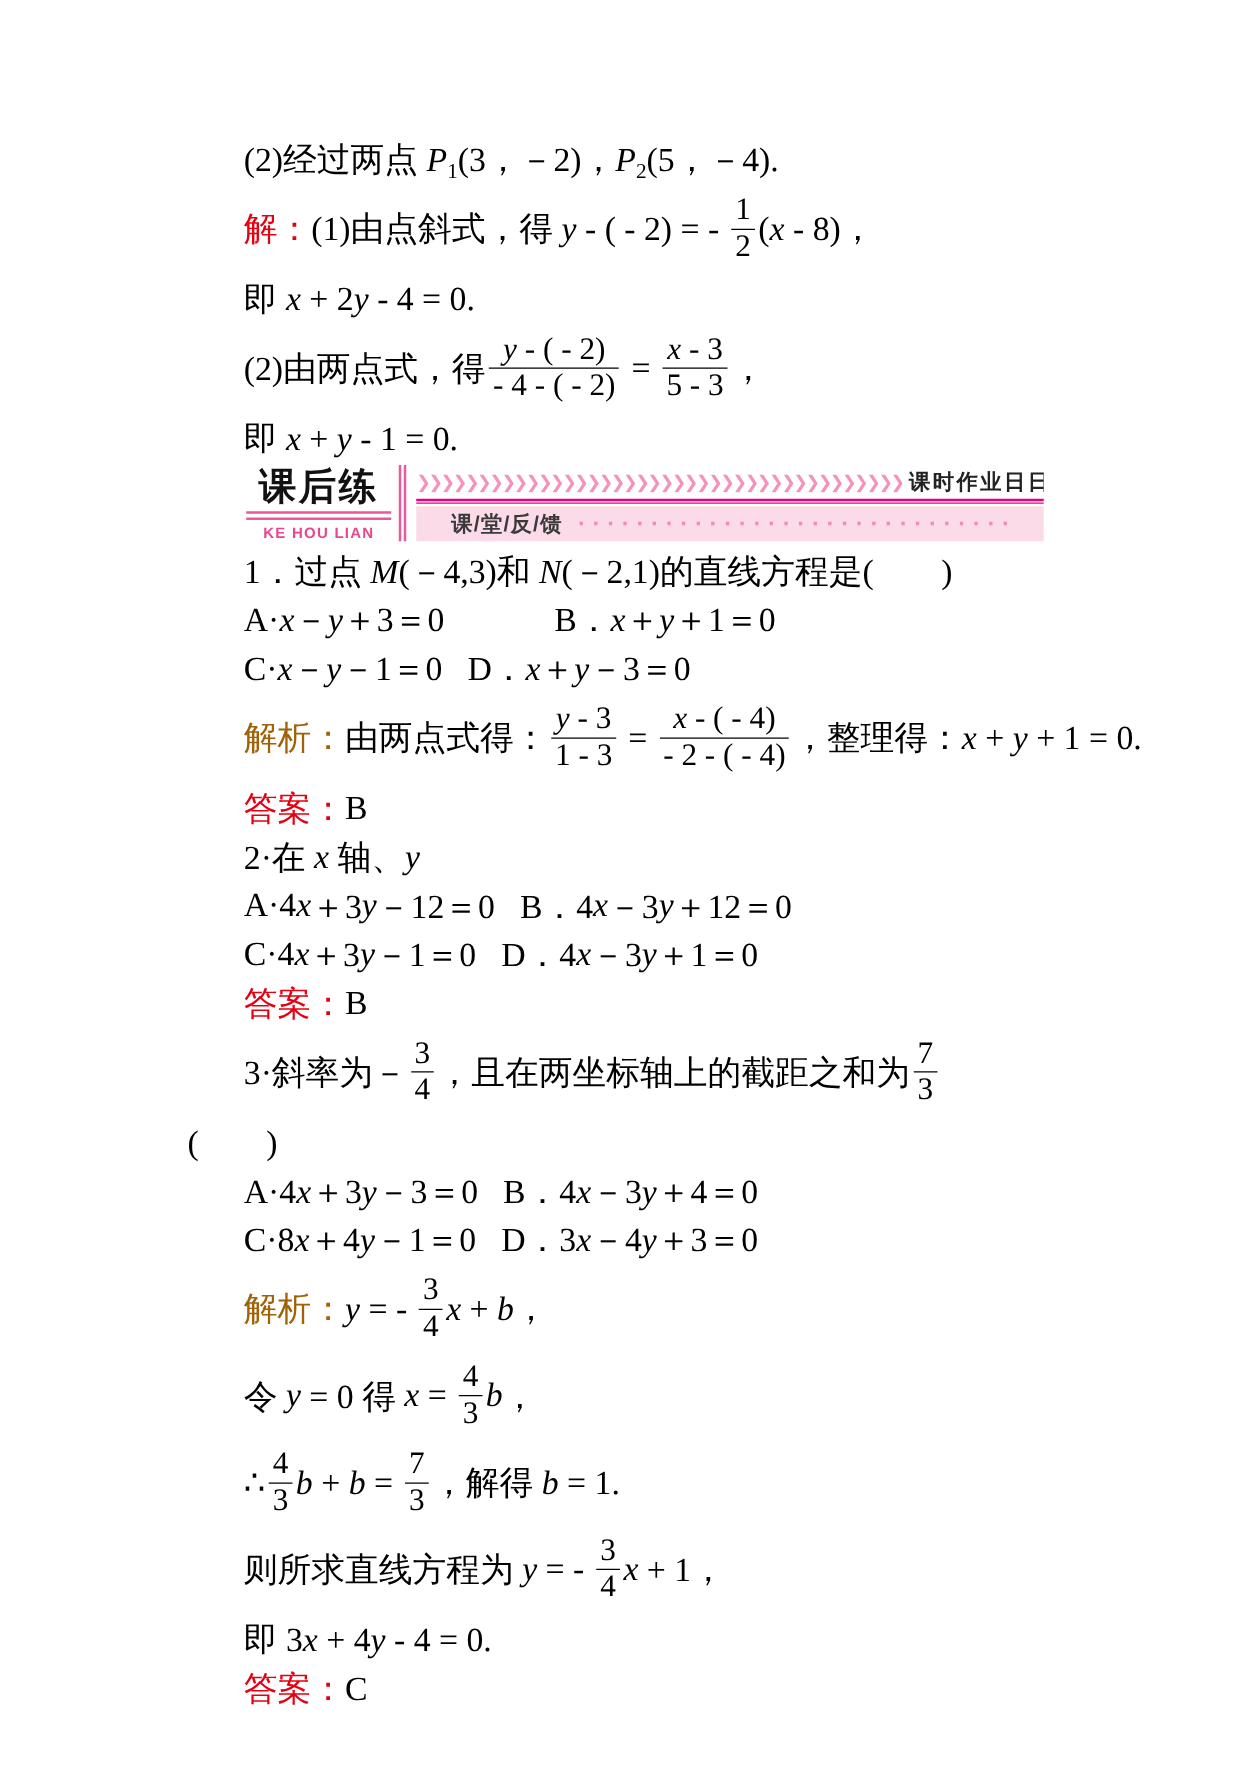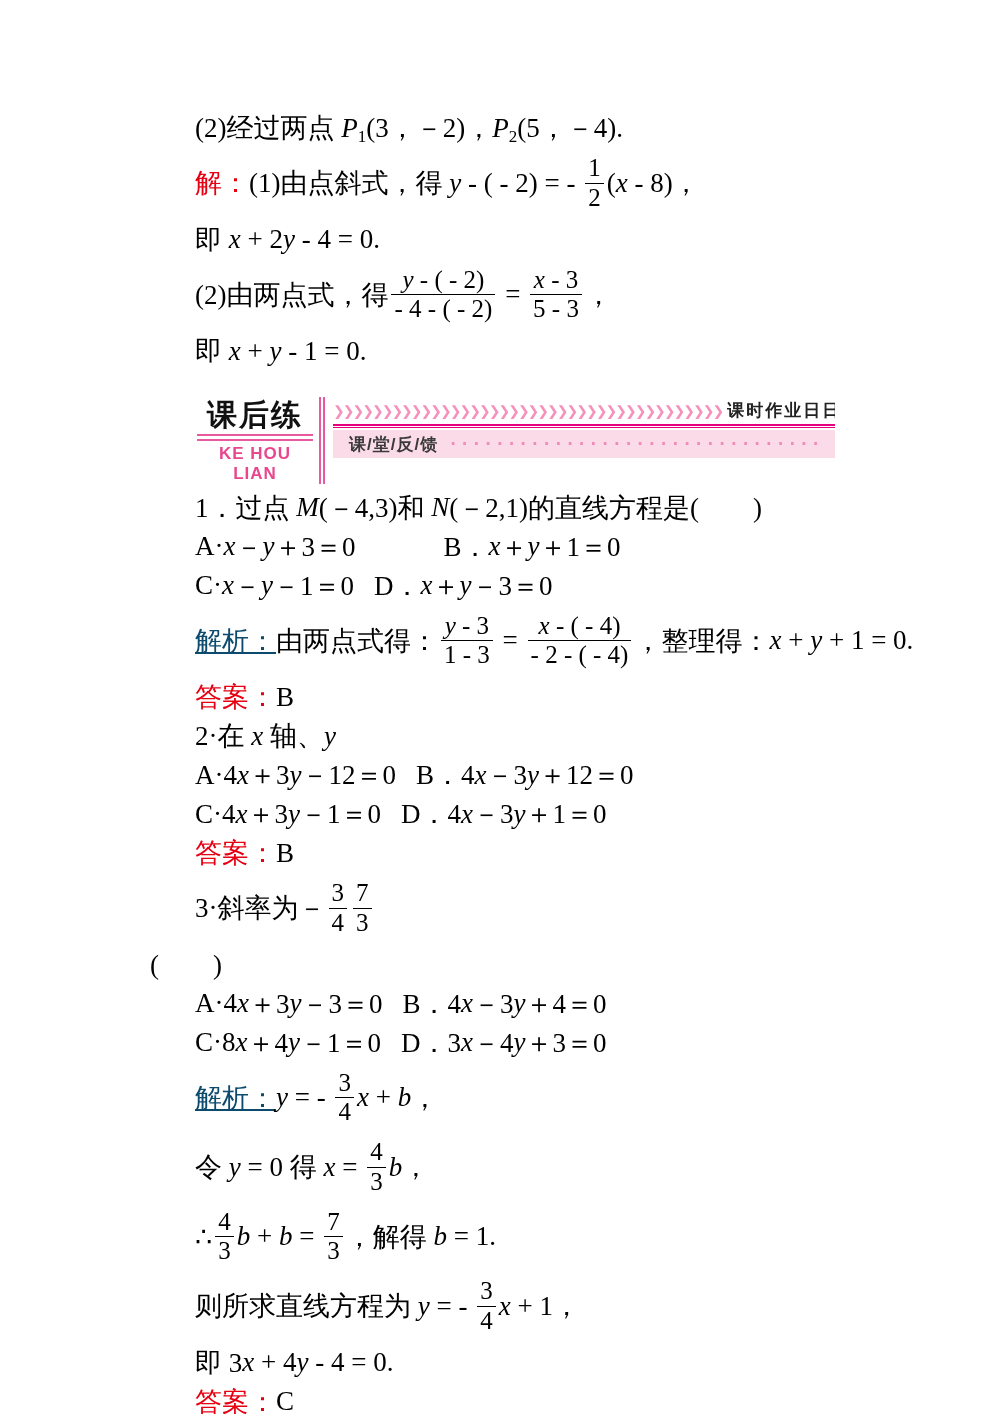--- a/index.html
+++ b/index.html
@@ -10,45 +10,45 @@
   }
   .content { padding:110px 0 0 195px; width:680px; font-size:27px; }
   .line { display:flex; align-items:center; min-height:33px; margin-bottom:3px; }
   .line > span, .frac span { white-space:pre; }
   .m-line { margin:6px 0 7px; }
   .center { justify-content:center; }
   .outdent { margin-left:-45px; }
   .it { font-style:italic; }
   .sub { font-size:17px; align-self:center; transform:translateY(9px); }
   .red { color:#e60012; }
-  .blue { color:#0c4a6e;text-decoration:underline; }
+  .blue { color:#a16207; }
   .frac { display:inline-flex; flex-direction:column; align-items:center;
           font-size:25px; line-height:1.15; margin:2px 3px; flex:none; }
   .frac .den { border-top:1.6px solid #000; }
   .frac .num, .frac .den { padding:0 3px; text-align:center; }
 
   
-  .banner { display:flex; width:640px; margin:28px 0 6px 0; }
+  .banner { display:flex; width:640px; margin:3px 0 6px 0; }
   .logo { width:120px; flex:none; text-align:center; padding-top:2px; }
   .logo-title { font-family:"Liberation Sans","DejaVu Sans",sans-serif; font-weight:bold;
                 font-size:30px; line-height:1.05; letter-spacing:2px; color:#111; }
   .logo-divider { height:3px; border-top:2px solid #e85aa0; border-bottom:2px solid #e85aa0; margin:3px 2px 3px; }
-  .logo-sub { color:#e8478f; font-weight:bold; font-size:17px;
+  .logo-sub { color:#e8478f; font-weight:bold; font-size:12px;
               font-family:"Liberation Sans","DejaVu Sans",sans-serif; letter-spacing:1px; }
   .vsep { width:2px; flex:none; border-left:2px solid #e85aa0; border-right:2px solid #e85aa0; margin:0 8px 0 4px; }
   .ribbon { flex:1; display:flex; flex-direction:column; min-width:0; }
   .ribbon-top { display:flex; align-items:center; height:27px; overflow:hidden; white-space:nowrap; }
   .arrows { color:#f591bb; font-weight:bold; font-size:14px; letter-spacing:-2px;
             font-family:"DejaVu Sans",sans-serif; overflow:hidden; flex:none; }
   .ribbon-title { font-family:"Liberation Sans","DejaVu Sans",sans-serif; font-weight:bold;
                   font-size:17px; letter-spacing:2px; color:#222; margin:0 5px; flex:none; }
   .mag-line { height:2px; background:#e4007f; }
   .mag-line2 { height:1px; background:#e4007f; margin-top:1px; }
   .ribbon-bottom { height:28px; background:#fadbe7; display:flex; align-items:center;
-                   padding:0 16px; margin-top:2px; overflow:hidden; white-space:nowrap; }
+                   padding:0 28px; margin-top:2px; overflow:hidden; white-space:nowrap; }
   .feedback { font-family:"Liberation Sans","DejaVu Sans",sans-serif; font-weight:bold;
               font-size:17px; color:#3a3a3a; margin-right:12px; flex:none; letter-spacing:1px; }
   .dots { color:#f08cb8; font-weight:bold; letter-spacing:6px; font-size:15px; overflow:hidden;
           font-family:"DejaVu Sans",sans-serif; }
 </style>
 </head>
 <body>
 
 <div class="page">
   <div class="content">
@@ -200,20 +200,21 @@
         <span>＋1＝0</span>
       </div>
     <div class="line">
         <span class="red">答案：</span>
         <span>B</span>
       </div>
 
     <div class="line m-line">
         <span>3·斜率为－</span>
         <span class="frac"><span class="num"><span>3</span></span><span class="den"><span>4</span></span></span>
+        <span>，且在两坐标轴上的截距之和为</span>
         <span class="frac"><span class="num"><span>7</span></span><span class="den"><span>3</span></span></span>
       </div>
     <div class="line outdent">
         <span>(　　)</span>
       </div>
     <div class="line">
         <span>A·4</span>
         <span class="it">x</span>
         <span>＋3</span>
         <span class="it">y</span>

